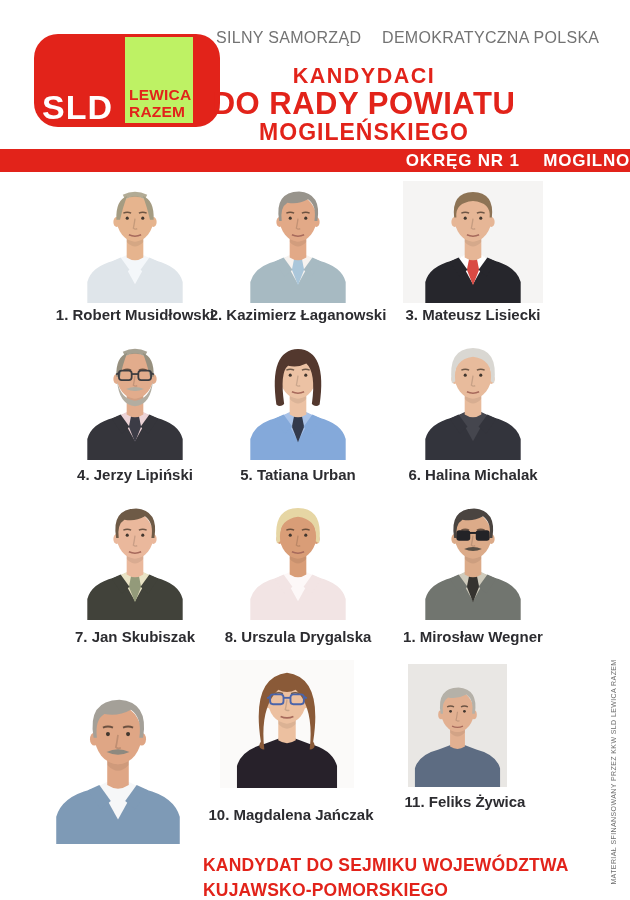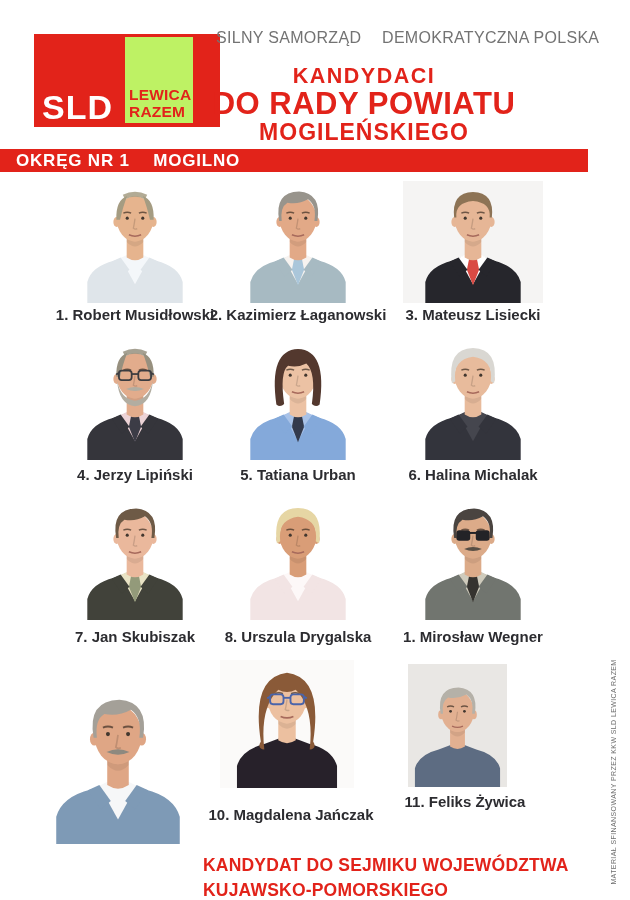--- a/index.html
+++ b/index.html
@@ -1,40 +1,40 @@
 <!DOCTYPE html>
 <html style="--red: #e2231a;"><head>
 <meta charset="utf-8">
 <style>
   html,body{margin:0;padding:0;background:#fff;}
   .poster{position:relative;width:630px;height:900px;background:#fff;overflow:hidden;
           font-family:"Liberation Sans",sans-serif;}
 
   
-  .logo{position:absolute;left:34px;top:34px;width:186px;height:93px;background:var(--red);}
+  .logo{position:absolute;left:34px;top:34px;width:186px;height:93px;background:var(--red);border-radius:24px;}
   .logo .sld{position:absolute;left:8px;bottom:3px;color:#fff;font-weight:bold;
              font-size:34px;letter-spacing:1px;line-height:1;}
   .logo .whitebox{position:absolute;left:91px;top:3px;width:68px;height:86px;background:#bef264;}
   .logo .lr{position:absolute;left:4px;bottom:3px;color:var(--red);font-weight:bold;
             font-size:15.5px;line-height:16.5px;letter-spacing:0.2px;}
 
   
   .taglines{position:absolute;left:216px;top:29px;font-size:16px;color:#737373;
             white-space:nowrap;letter-spacing:0.3px;}
   .taglines .t2{margin-left:16px;}
   .titleblock{position:absolute;left:99px;top:53px;width:530px;text-align:center;
               color:var(--red);font-weight:bold;margin-top:12px;}
   .title1{font-size:21.5px;line-height:22px;letter-spacing:1.5px;}
   .title2{font-size:31px;line-height:33px;letter-spacing:0.5px;}
   .title3{font-size:23px;line-height:25px;letter-spacing:1px;}
 
   
-  .banner{position:absolute;left:0;top:149px;width:572px;height:23px;background:var(--red);
-          color:#fff;font-weight:bold;font-size:17px;line-height:23px;text-align:left;
-          letter-spacing:0.8px;padding-left:16px;}
+  .banner{position:absolute;left:0;top:149px;width:630px;height:23px;background:var(--red);
+          color:#fff;font-weight:bold;font-size:17px;line-height:23px;text-align:right;
+          letter-spacing:0.8px;}
   .banner .b2{margin-left:18px;}
 
   
   .photo{position:absolute;}
   .photo svg{display:block;}
   .cname{position:absolute;width:220px;text-align:center;font-weight:bold;font-size:15px;
          color:#2c2c30;white-space:nowrap;}
 
   
   .p0{left:65px;top:181px;width:140px;height:122px;}

